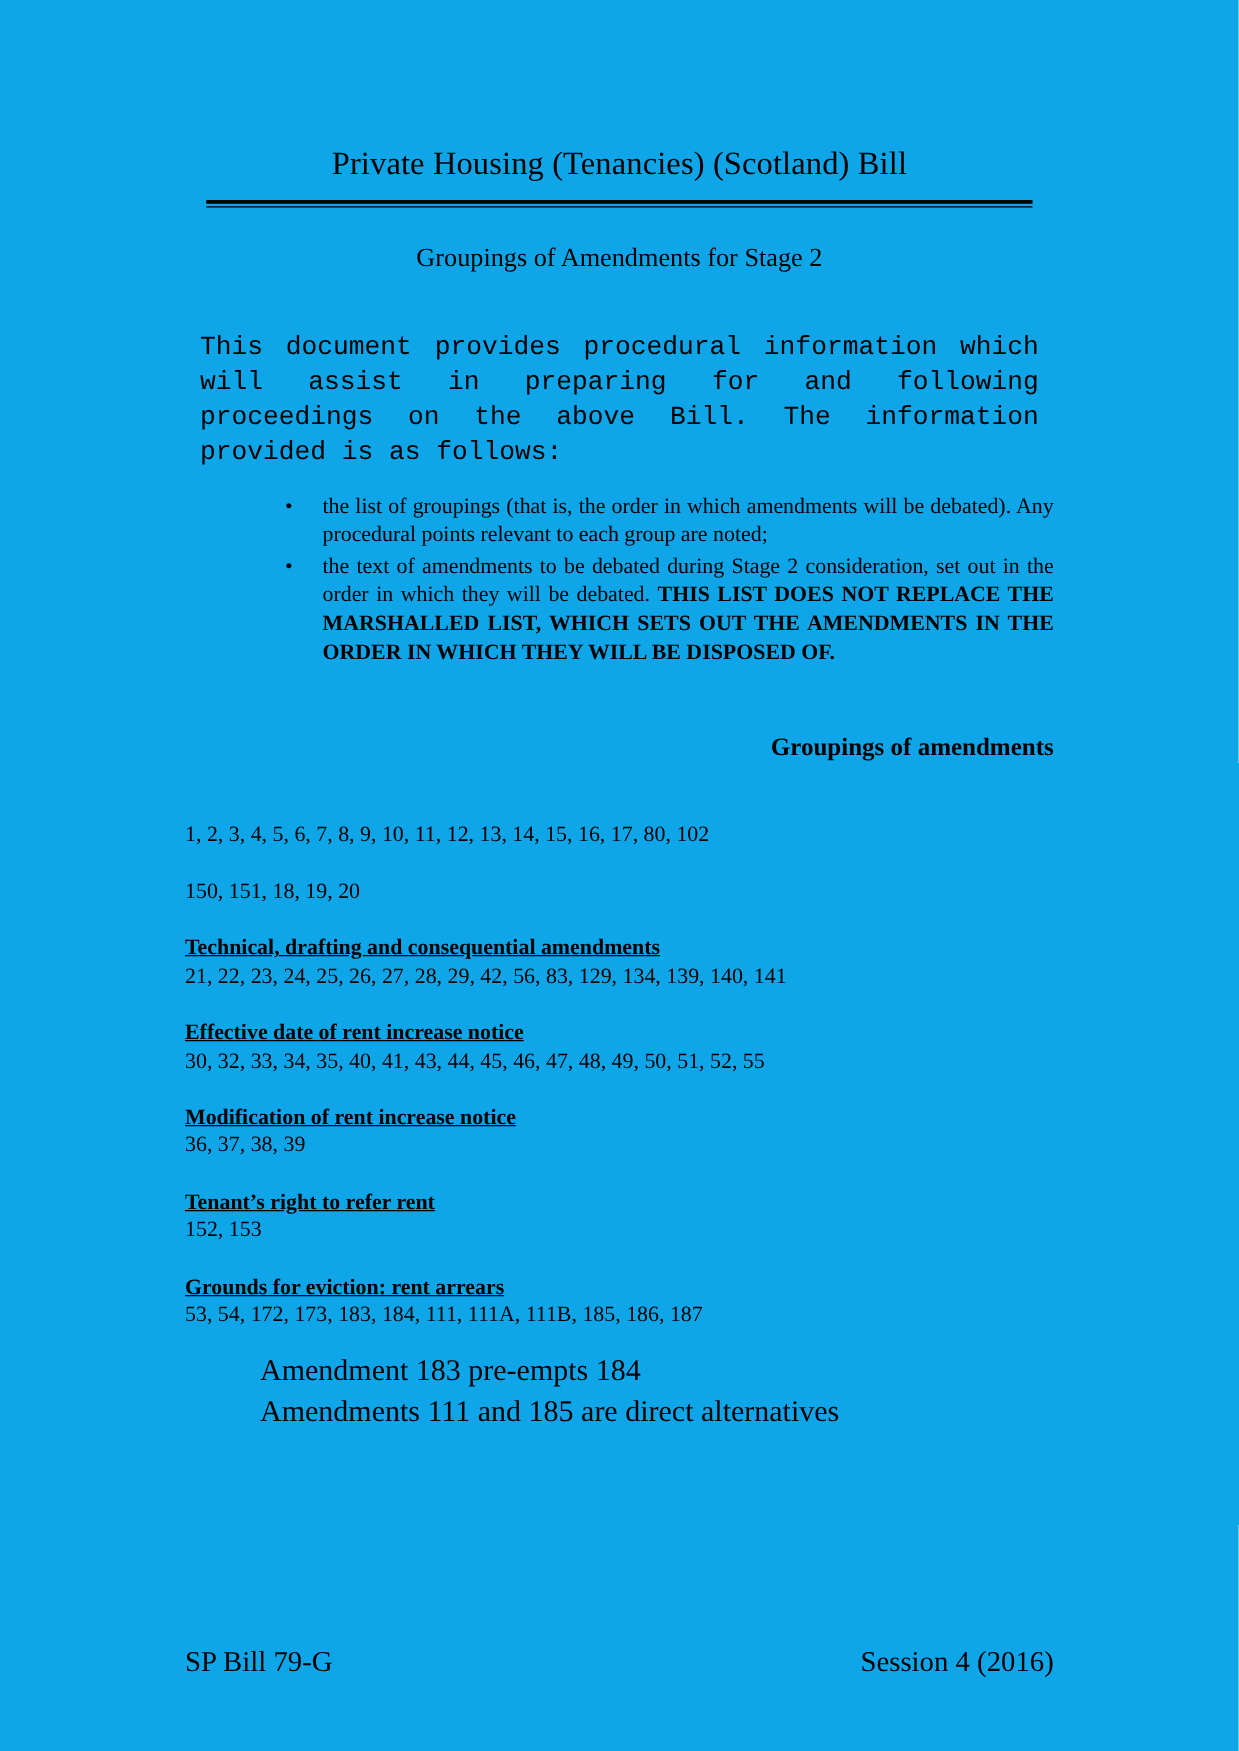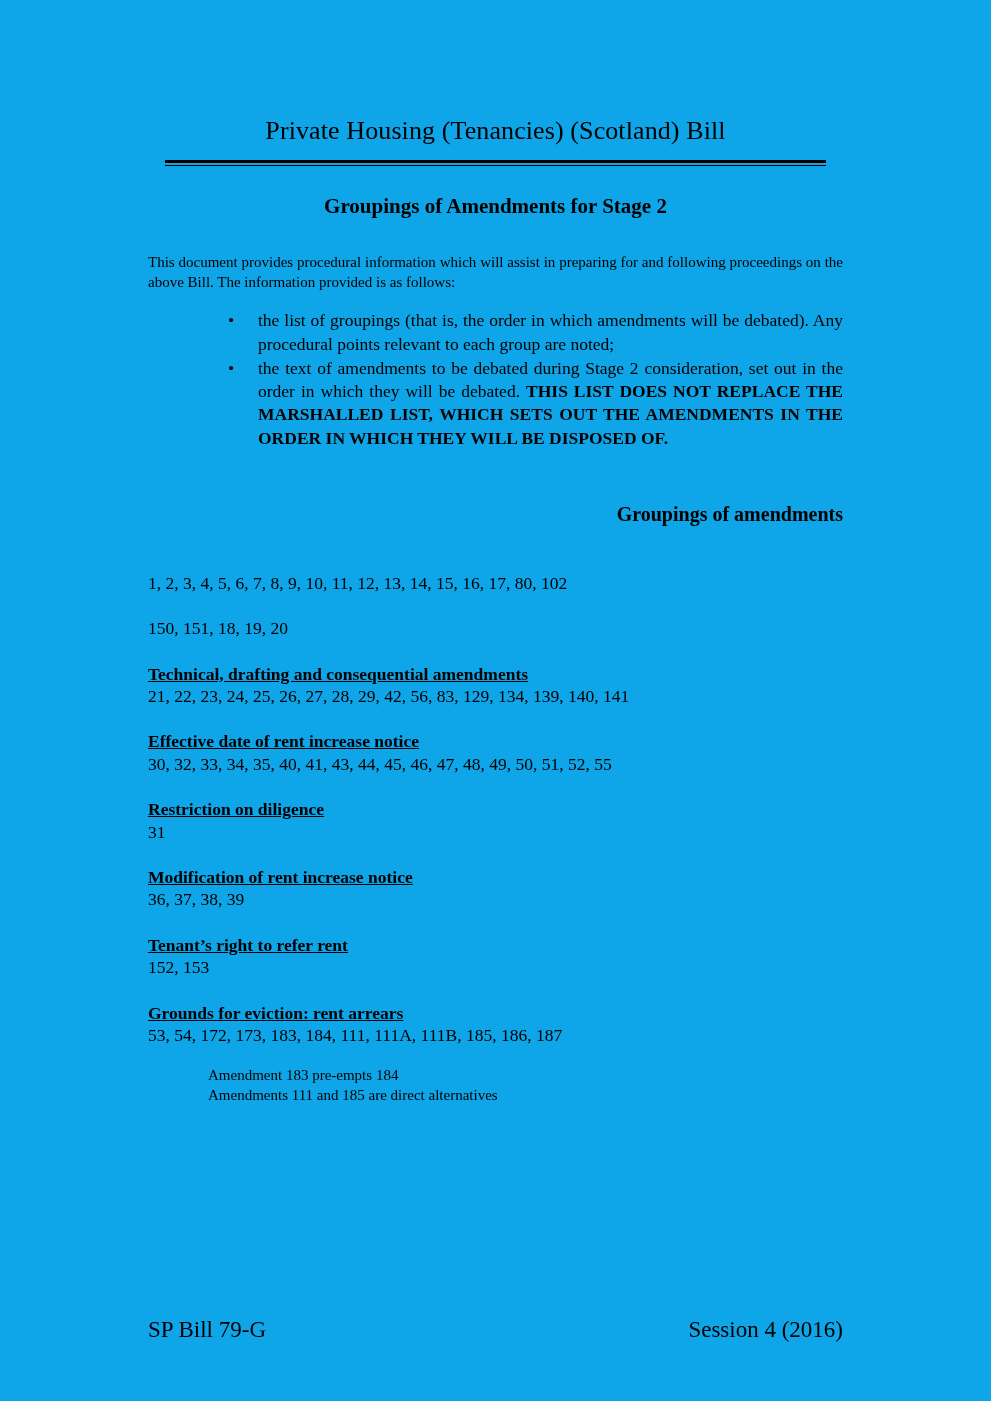--- a/index.html
+++ b/index.html
@@ -42,33 +42,34 @@
     height: 6px;
     border-top: 3px solid #000;
     border-bottom: 1px solid #000;
     box-sizing: border-box;
   }
 
   
   .sub-title {
     text-align: center;
     font-size: 21px;
-    font-weight: bold;
+    font-weight: normal;
     margin: 0;
     padding-top: 28px;
     line-height: 1.2;
   }
 
   
   .intro {
-    font-size: 15px;
+    font-size: 21px;
     line-height: 1.33;
     text-align: justify;
-    margin: 0;
+    margin: 12px;
     padding-top: 34px;
+    font-family: Liberation Mono, monospace;
   }
 
   
   .bullets {
     margin: 16px 0 0 0;
     padding: 0;
     list-style: none;
   }
   .bullets li {
     position: relative;
@@ -130,21 +131,21 @@
   .group-notes {
     margin-left: 60px;
     padding-top: 19px;
   }
   .notes-title {
     font-size: 17.5px;
     font-style: italic;
     line-height: 1.34;
   }
   .note-line {
-    font-size: 15px;
+    font-size: 24px;
     line-height: 1.34;
   }
 
   
   .footer {
     position: absolute;
     left: 148px;
     top: 1316px;
     width: 695px;
     display: flex;
@@ -193,24 +194,20 @@
       <div class="group">
         <div><span class="group-heading">Technical, drafting and consequential amendments</span></div>
         <div class="group-numbers">21, 22, 23, 24, 25, 26, 27, 28, 29, 42, 56, 83, 129, 134, 139, 140, 141</div>
       </div>
 
       <div class="group">
         <div><span class="group-heading">Effective date of rent increase notice</span></div>
         <div class="group-numbers">30, 32, 33, 34, 35, 40, 41, 43, 44, 45, 46, 47, 48, 49, 50, 51, 52, 55</div>
       </div>
 
-      <div class="group">
-        <div><span class="group-heading">Restriction on diligence</span></div>
-        <div class="group-numbers">31</div>
-      </div>
 
       <div class="group">
         <div><span class="group-heading">Modification of rent increase notice</span></div>
         <div class="group-numbers">36, 37, 38, 39</div>
       </div>
 
       <div class="group">
         <div><span class="group-heading">Tenant’s right to refer rent</span></div>
         <div class="group-numbers">152, 153</div>
       </div>

